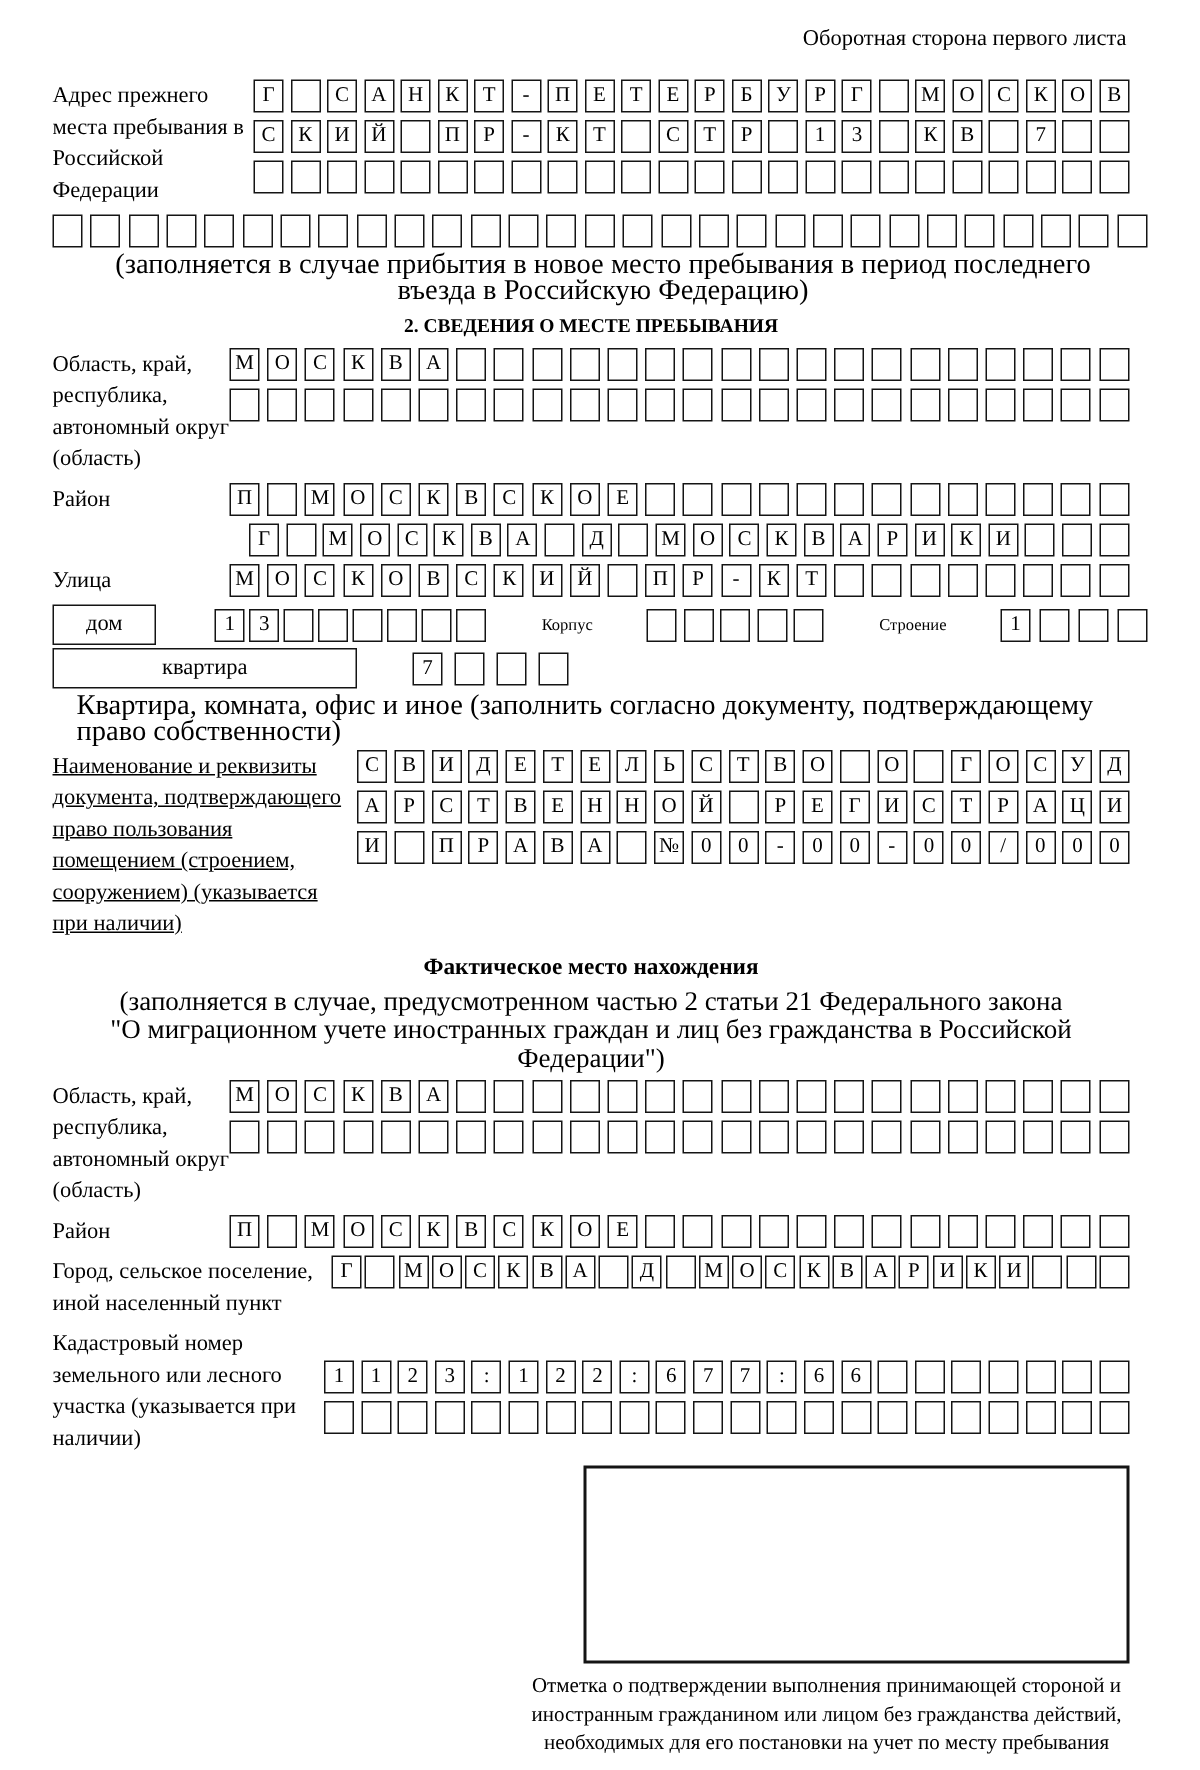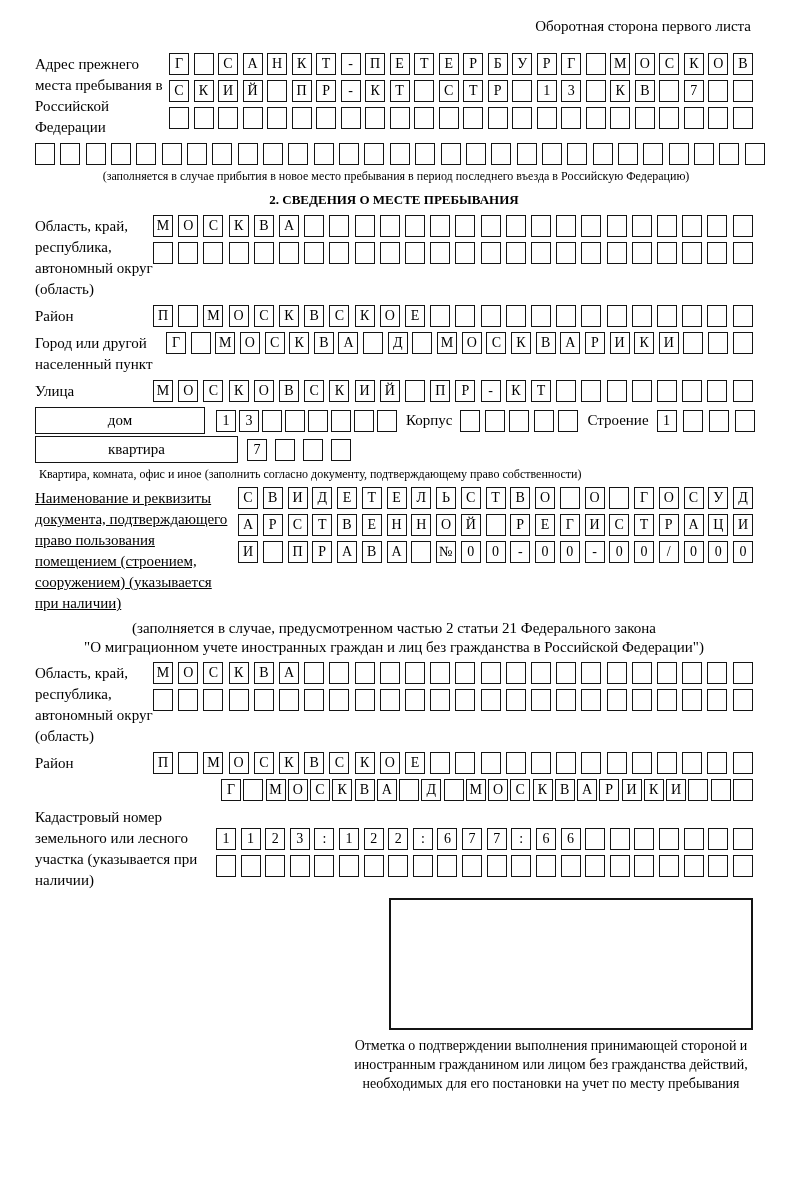--- a/index.html
+++ b/index.html
@@ -11,37 +11,37 @@
   .label{font-size:15px;line-height:21px;padding-top:1px;}
   .lw118{width:118px;} .lw145{width:148px;} .lw148{width:148px;} .lw150{width:152px;}
   .lw200{width:202px;} .lw215{width:215px;text-decoration:underline;}
   .rows{margin-left:auto;display:flex;flex-direction:column;gap:5px;}
   .boxrow{display:flex;justify-content:space-between;}
   .w584{width:584px;} .w600{width:600px;} .w587{width:587px;} .w532{width:532px;}
   .w537{width:537px;} .w515{width:515px;} .w730{width:730px;margin:1px 0 0 0;}
   .cell{box-sizing:border-box;width:20px;height:22px;border:1.7px solid #141414;
         display:inline-flex;align-items:center;justify-content:center;
         font-size:14px;line-height:1;background:#fff;}
-  .caption{font-size:12px;line-height:17px;margin:3px 0 4px 4px;}
+  .caption{font-size:19px;line-height:17px;margin:3px 0 4px 16px;}
   .center{text-align:center;}
   .h2{text-align:center;font-weight:bold;font-size:13px;margin:7px 0 7px 0;}
-  .inline-row{display:flex;align-items:center;width:730px;margin:2px 0 2px 0;}
+  .inline-row{display:flex;align-items:center;width:730px;margin:2px 0 2px 0;gap:28px;}
   .named-box{box-sizing:border-box;border:1.8px solid #141414;height:27px;
              display:flex;align-items:center;justify-content:center;font-size:15px;}
   .nb-dom{width:170px;} .nb-kv{width:203px;}
   .cellgroup{display:flex;} .g3{gap:3px;margin-left:11px;} .g45{gap:4.5px;margin-left:8px;}
   .g6{gap:6px;margin-left:8px;} .g8{gap:8px;margin-left:9px;}
-  .ilabel{font-size:15px;margin-left:9px;white-space:nowrap;}
+  .ilabel{font-size:11px;margin-left:9px;white-space:nowrap;}
   .check-row{display:flex;align-items:center;font-size:15px;margin:6px 0 2px 0;}
   .checkbox{box-sizing:border-box;width:21px;height:23px;border:1.7px solid #141414;
             display:inline-flex;align-items:center;justify-content:center;
             font-size:14px;margin:0 11px 0 9px;}
   .cb-org{margin-left:9px;margin-right:26px;}
   .fact-title{text-align:center;font-weight:bold;font-size:15.5px;margin:9px 0 4px 0;}
-  .fact-cap{text-align:center;font-size:15px;line-height:19px;margin:0;}
+  .fact-cap{text-align:center;font-size:18px;line-height:19px;margin:0;}
   .stamp-box{box-sizing:border-box;width:364px;height:132px;border:2px solid #141414;
              margin:7px 0 0 auto;}
   .stamp-caption{width:420px;margin:6px -8px 0 auto;text-align:center;
                  font-size:14px;line-height:19px;}
   .mb0{margin-bottom:0;}
 </style>
 </head>
 <body>
 
 <div class="page">
@@ -250,21 +250,20 @@
           <span class="cell"></span>
           <span class="cell"></span>
           <span class="cell"></span>
           <span class="cell"></span>
           <span class="cell"></span>
         </div>
     </div>
   </div>
 
   <div class="field">
-    <div class="label lw145">Город или другой населенный пункт</div>
     <div class="rows">
       <div class="boxrow w587">
           <span class="cell">Г</span>
           <span class="cell"></span>
           <span class="cell">М</span>
           <span class="cell">О</span>
           <span class="cell">С</span>
           <span class="cell">К</span>
           <span class="cell">В</span>
           <span class="cell">А</span>
@@ -433,20 +432,21 @@
           <span class="cell">0</span>
           <span class="cell">0</span>
           <span class="cell">/</span>
           <span class="cell">0</span>
           <span class="cell">0</span>
           <span class="cell">0</span>
         </div>
     </div>
   </div>
 
+  <div class="fact-title">Фактическое место нахождения</div>
   <div class="fact-cap">(заполняется в случае, предусмотренном частью 2 статьи 21 Федерального закона</div>
   <div class="fact-cap">"О миграционном учете иностранных граждан и лиц без гражданства в Российской Федерации")</div>
 
   <div class="field" style="margin-top:5px;">
     <div class="label lw150">Область, край, республика, автономный округ (область)</div>
     <div class="rows">
       <div class="boxrow w600">
           <span class="cell">М</span>
           <span class="cell">О</span>
           <span class="cell">С</span>
@@ -527,20 +527,21 @@
           <span class="cell"></span>
           <span class="cell"></span>
           <span class="cell"></span>
           <span class="cell"></span>
           <span class="cell"></span>
         </div>
     </div>
   </div>
 
   <div class="field">
+    <div class="label lw200">Город, сельское поселение, иной населенный пункт</div>
     <div class="rows">
       <div class="boxrow w532">
           <span class="cell">Г</span>
           <span class="cell"></span>
           <span class="cell">М</span>
           <span class="cell">О</span>
           <span class="cell">С</span>
           <span class="cell">К</span>
           <span class="cell">В</span>
           <span class="cell">А</span>

